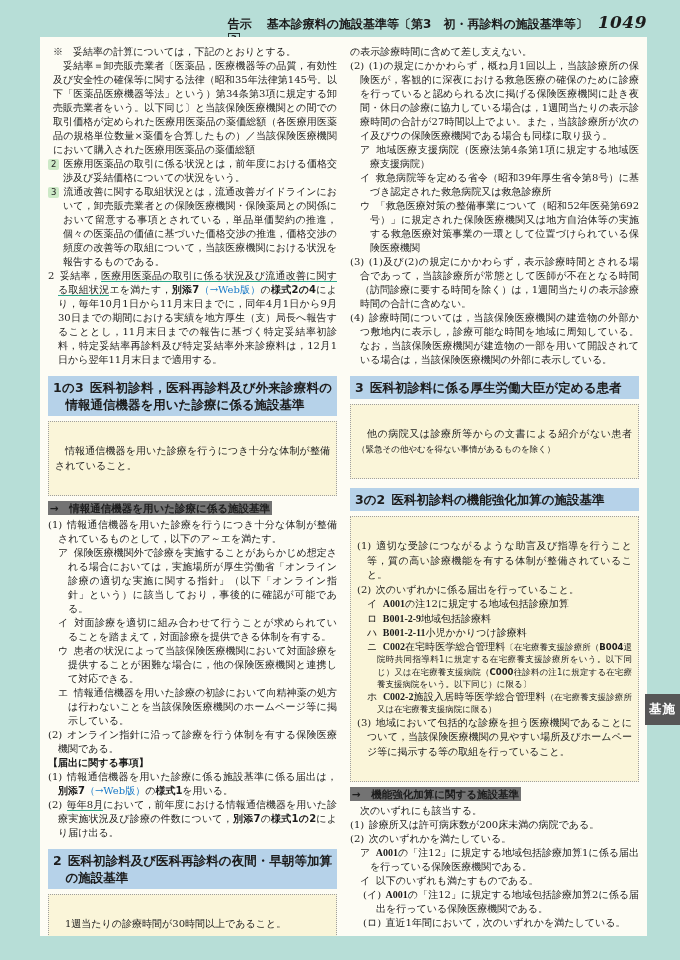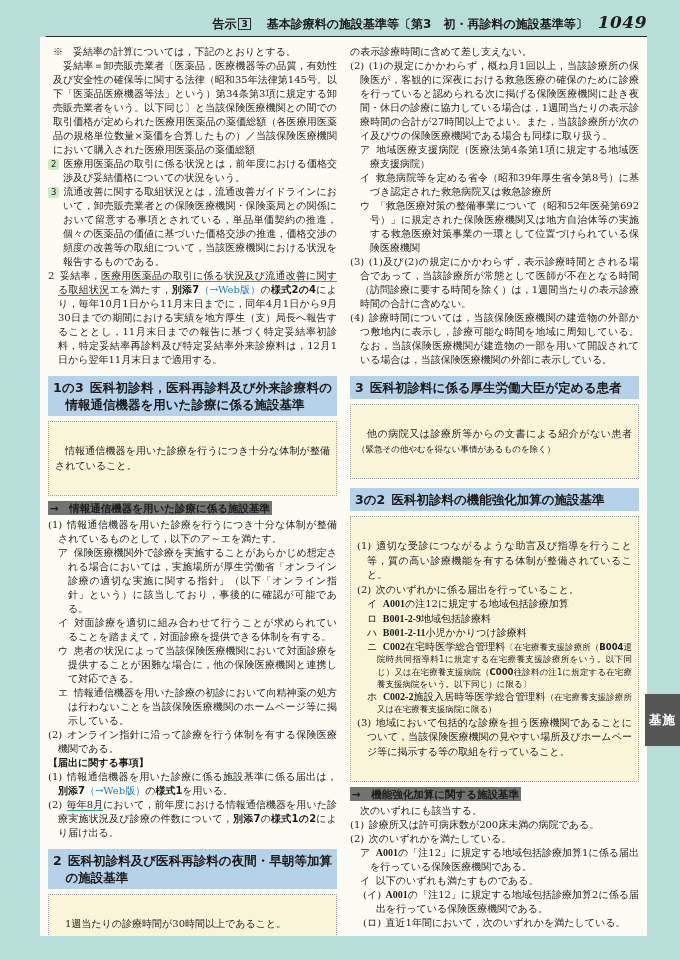--- a/index.html
+++ b/index.html
@@ -12,21 +12,21 @@
   }
   
   .pg-header{
     position:absolute;top:12px;left:46px;right:33px;
     border-bottom:2px solid #23302e;
     padding-bottom:3px;
     display:flex;align-items:baseline;justify-content:flex-end;gap:10px;
     font-family:"DejaVu Sans",sans-serif;font-weight:bold;font-size:12px;
     white-space:nowrap;
   }
-  .notice{display:inline-flex;align-items:baseline;gap:1px;margin-right:6px;}
+  .notice{display:inline-flex;align-items:baseline;gap:1px;margin-right:6px;flex-direction:column;}
   .boxed-num{
     display:inline-block;border:1px solid #23302e;font-size:9px;line-height:10px;
     padding:0 2px;margin-left:1px;transform:translateY(-1px);
   }
   .pg-num{font-family:"DejaVu Serif",serif;font-style:italic;font-weight:bold;font-size:17px;letter-spacing:.5px;}
   
   .sheet{
     position:absolute;left:40px;right:33px;top:37px;bottom:24px;
     background:#fdfcf4;
     padding:8px 8px 6px 8px;box-sizing:border-box;
@@ -74,21 +74,21 @@
   .ybox .t{line-height:14.5px;}
   .ybox .t-sm{line-height:12.5px;}
   
   .arrow-line{
     font-family:"DejaVu Sans",sans-serif;font-weight:bold;
     font-size:10.5px;line-height:15px;margin:3px 0 2px 0;
   }
   .hl{background:#737373;padding:1px 2px;}
   
   .side-tab{
-    position:absolute;right:0;top:694px;width:35px;height:52px;
+    position:absolute;right:0;top:694px;width:35px;height:31px;
     background:#565656;color:#ffffff;
     font-family:"DejaVu Sans",sans-serif;font-weight:bold;font-size:12.5px;
     display:flex;align-items:center;justify-content:center;letter-spacing:1px;
   }
 </style>
 </head>
 <body>
 
 <div class="pg-header">
   <span class="notice">

